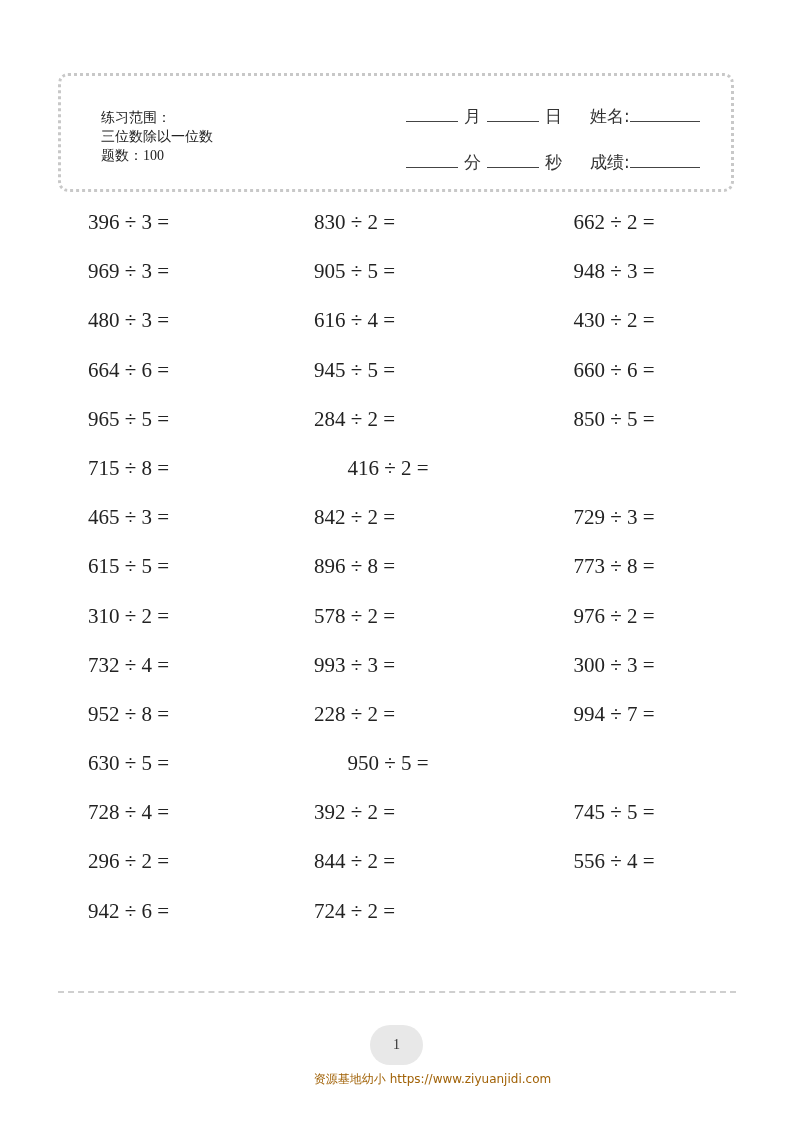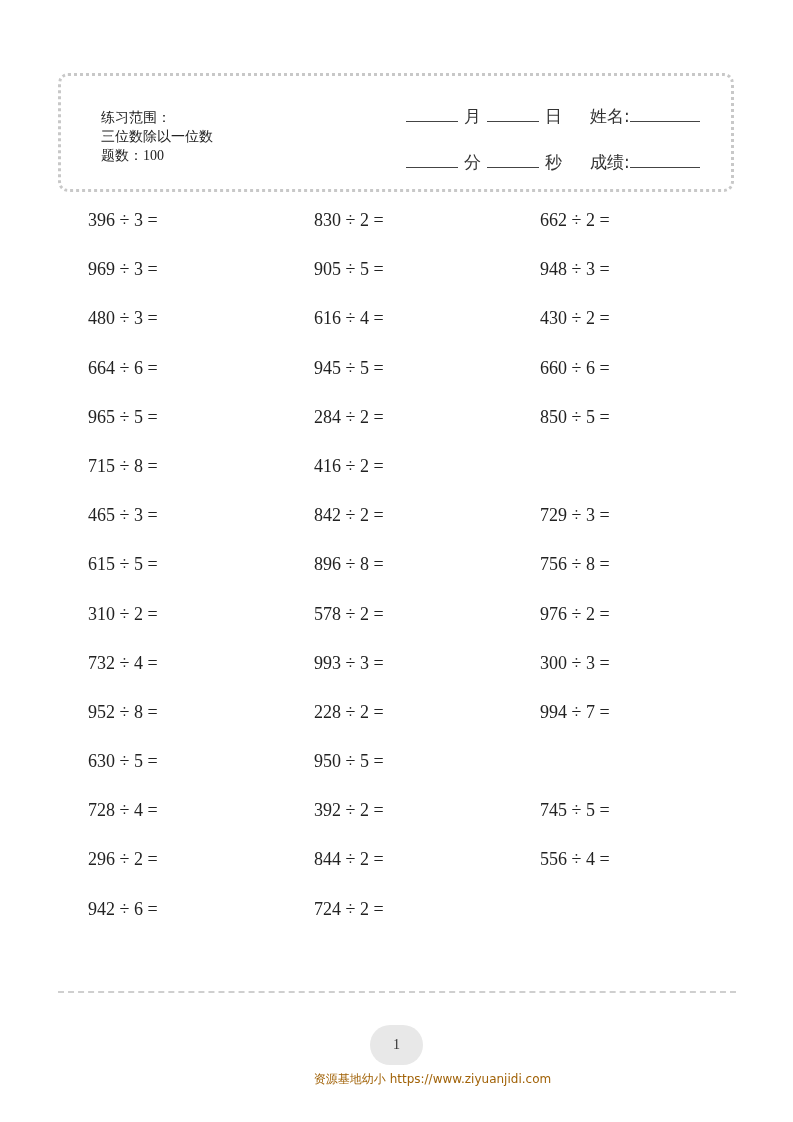--- a/index.html
+++ b/index.html
@@ -13,22 +13,22 @@
     .fields { position: absolute; left: 345px; top: 24px; font-family: "DejaVu Sans", sans-serif; font-size: 17px; color: #333; }
     .frow { display: flex; align-items: flex-end; height: 28px; margin-bottom: 18px; }
     .blank { display: inline-block; border-bottom: 1.5px solid #444; height: 1px; margin-bottom: 6px; }
     .b1 { width: 52px; }
     .b2 { width: 52px; }
     .b3 { width: 70px; }
     .lbl { margin: 0 6px; }
     .gap { width: 22px; display: inline-block; }
     .problems { position: absolute; left: 88px; top: 210px; width: 600px; }
     .prow { display: flex; height: 49.2px; }
-    .prob { font-family: "Liberation Serif", serif; font-size: 18px; color: #222; white-space: pre; }
-    .c0 { width: 226px; } .c1 { width: 226px; } .c2 { width: 148px; }
+    .prob { font-family: "Liberation Serif", serif; font-size: 21px; color: #222; white-space: pre; }
+    .c0 { width: 226px; } .c1 { width: 226px; } .c2 { width: 148px; text-align: center; }
     .divider { position: absolute; left: 58px; top: 991px; width: 678px; border-top: 2px dashed #cfcfcf; }
     .page-pill {
       position: absolute; left: 370px; top: 1025px; width: 53px; height: 40px;
       background: #e8e8e8; border-radius: 20px; display: flex; align-items: center; justify-content: center;
       font-family: "Liberation Serif", serif; font-size: 14px; color: #333;
     }
     .footer { position: absolute; left: 0; width: 793px; top: 1071px; text-align: center;
       font-family: "DejaVu Sans", sans-serif; font-size: 12px; color: #a16207; margin-left: 36px; }
   </style>
 </head>
@@ -93,21 +93,21 @@
       <span class="prob c2">416 ÷ 2 =</span>
     </div>
     <div class="prow">
       <span class="prob c0">465 ÷ 3 =</span>
       <span class="prob c1">842 ÷ 2 =</span>
       <span class="prob c2">729 ÷ 3 =</span>
     </div>
     <div class="prow">
       <span class="prob c0">615 ÷ 5 =</span>
       <span class="prob c1">896 ÷ 8 =</span>
-      <span class="prob c2">756 ÷ 8 =</span>
+      <span class="prob c2">773 ÷ 8 =</span>
     </div>
     <div class="prow">
       <span class="prob c0">310 ÷ 2 =</span>
       <span class="prob c1">578 ÷ 2 =</span>
       <span class="prob c2">976 ÷ 2 =</span>
     </div>
     <div class="prow">
       <span class="prob c0">732 ÷ 4 =</span>
       <span class="prob c1">993 ÷ 3 =</span>
       <span class="prob c2">300 ÷ 3 =</span>

